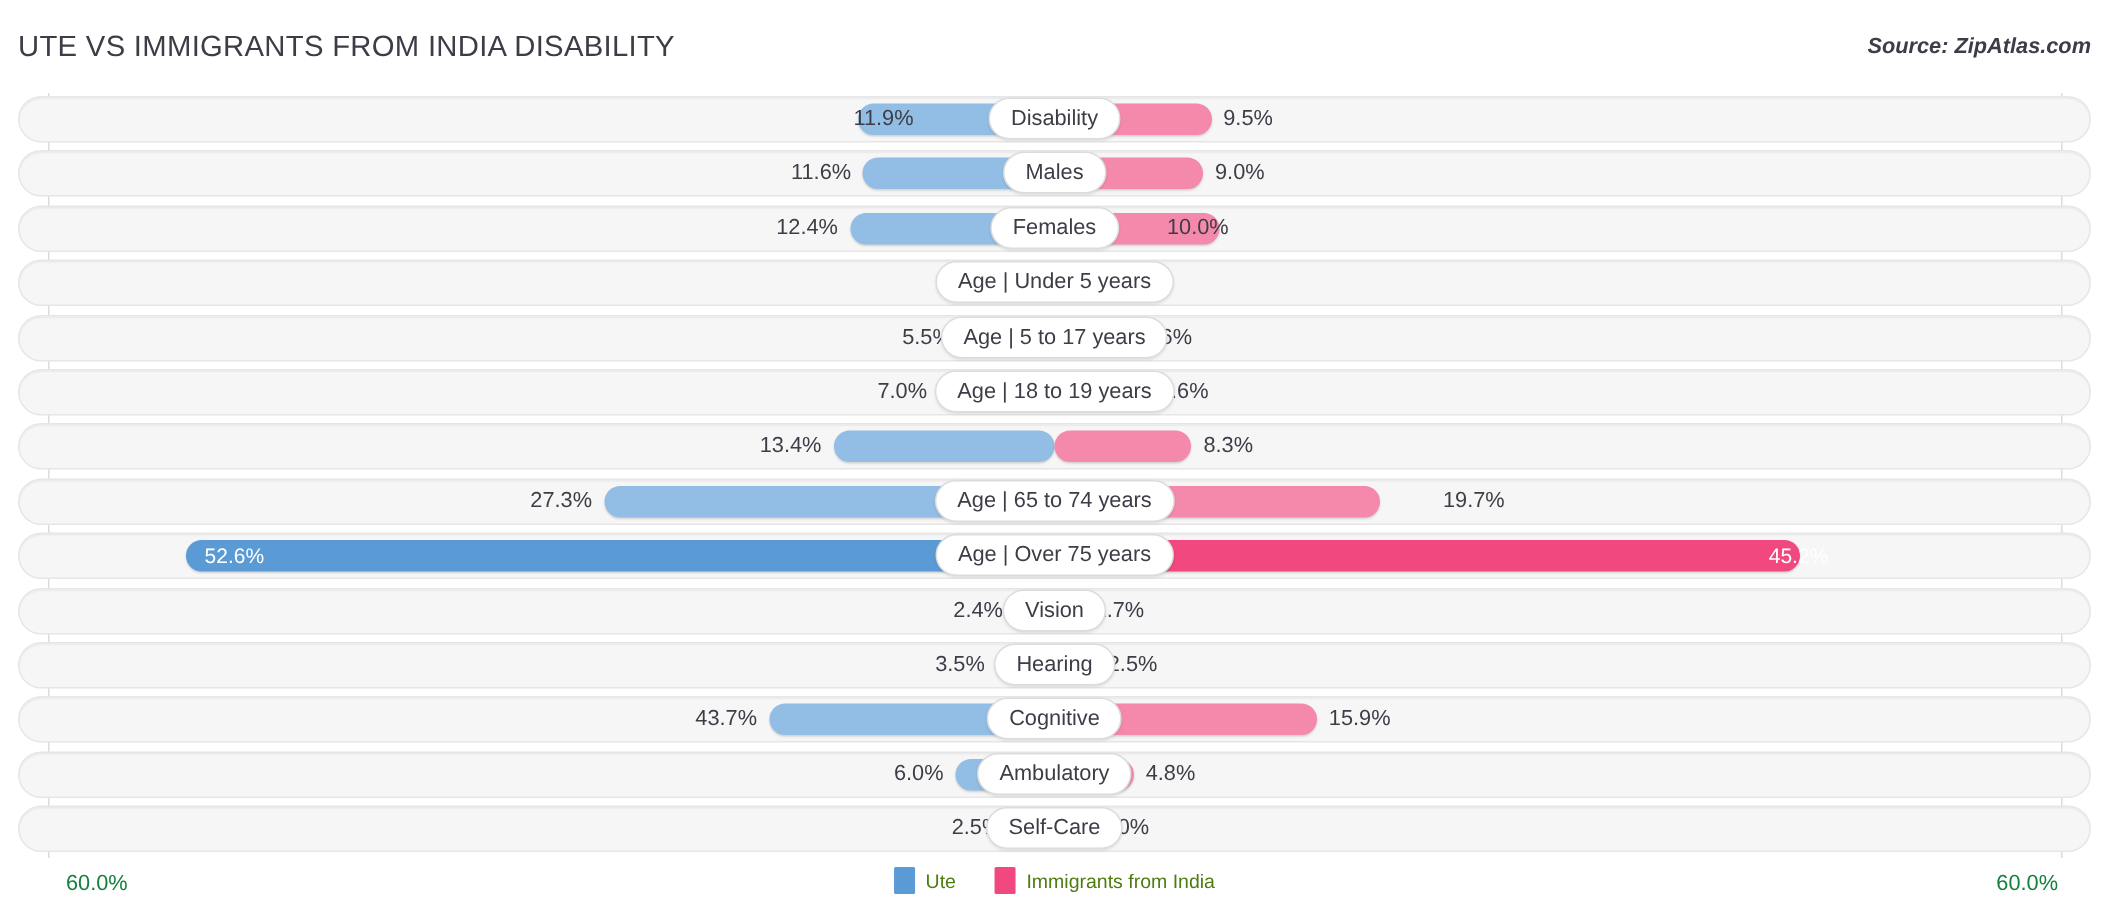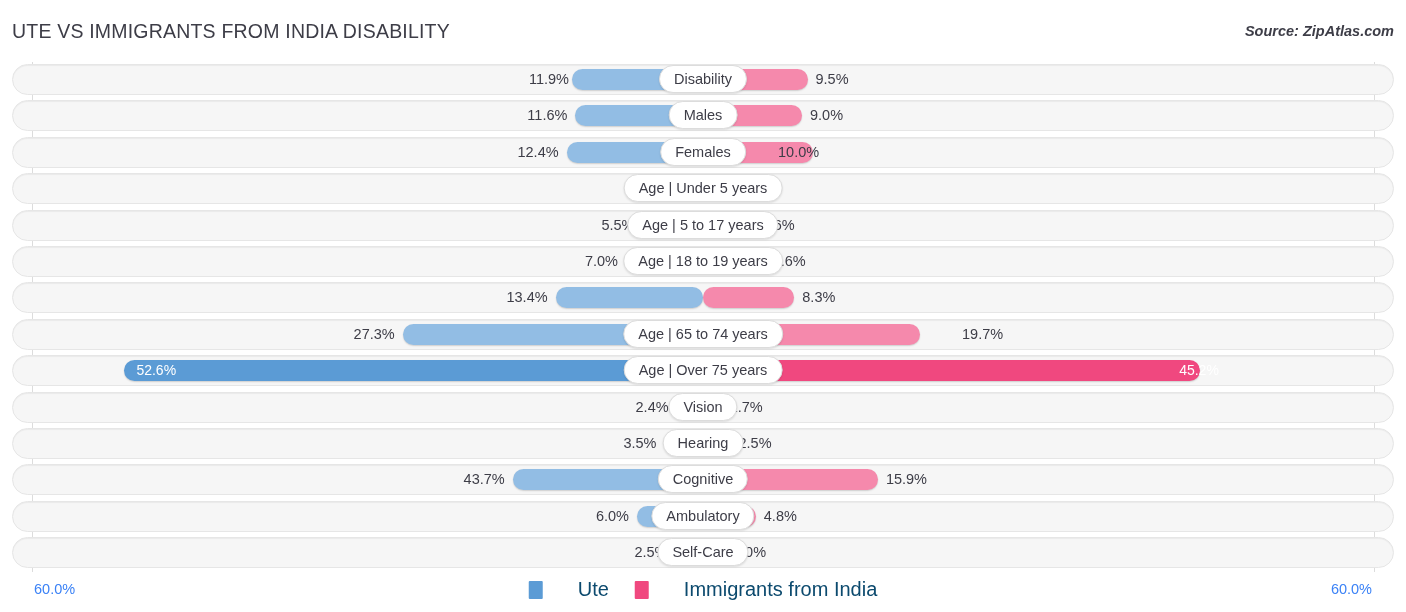--- a/index.html
+++ b/index.html
@@ -143,22 +143,23 @@
   
   .footer {
     position: absolute;
     left: 0; top: 574px;
     width: 1406px; height: 38px;
   }
   .axis-val {
     position: absolute;
     top: 7px;
     font-size: 14.5px;
-    color: #3b82f6;
-    white-space: nowrap;
+    color: #15803d;
+    white-space: nowrap;
+    margin-left: 10px;
   }
   .axis-val.l { left: 34px; }
   .axis-val.r { right: 34px; }
 
   .legend {
     position: absolute;
     left: 50%;
     transform: translateX(-50%);
     top: 4px;
     display: flex;
@@ -169,45 +170,44 @@
     display: flex;
     align-items: center;
     gap: 7px;
   }
   .swatch {
     width: 14px; height: 18px;
     border-radius: 1px;
     display: inline-block;
   }
   .legend-text {
-    font-size: 20px;
-    color: #0c4a6e;
-    white-space: nowrap;
-    margin-left: 28px;
+    font-size: 13px;
+    color: #4d7c0f;
+    white-space: nowrap;
   }
 </style>
 </head>
 <body>
 
 <div id="page">
 
   <div class="header">
     <div class="chart-title">UTE VS IMMIGRANTS FROM INDIA DISABILITY</div>
     <div class="source">Source: ZipAtlas.com</div>
   </div>
 
   <div class="plot">
     <div class="axis-line left"></div>
     <div class="axis-line right"></div>
     <div class="rows" id="rows">
         <div class="row" style="top: 0px;">
           <div class="track"></div>
           <div class="bar left" style="left: 572.1px; width: 130.9px;"></div>
           <div class="bar right" style="left: 703px; width: 104.5px;"></div>
-          <div class="val left" style="right: 837px;">11.9%</div>
+          <div class="val left" style="right: 797px;">11.9%</div>
           <div class="val right" style="left: 815.5px;">9.5%</div>
           <div class="center-label" style="left: 703px;">Disability</div>
         </div>
         <div class="row" style="top: 0px;">
           <div class="track"></div>
           <div class="bar left" style="left: 575.4px; width: 127.6px;"></div>
           <div class="bar right" style="left: 703px; width: 99px;"></div>
           <div class="val left" style="right: 838.6px;">11.6%</div>
           <div class="val right" style="left: 810px;">9.0%</div>
           <div class="center-label" style="left: 703px;">Males</div>

